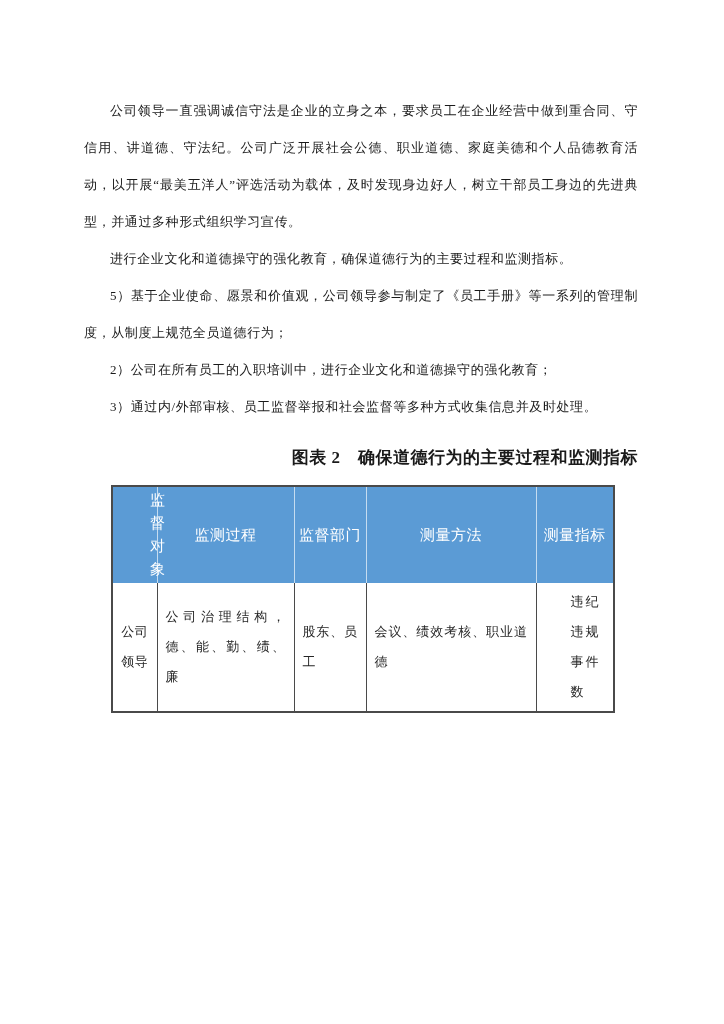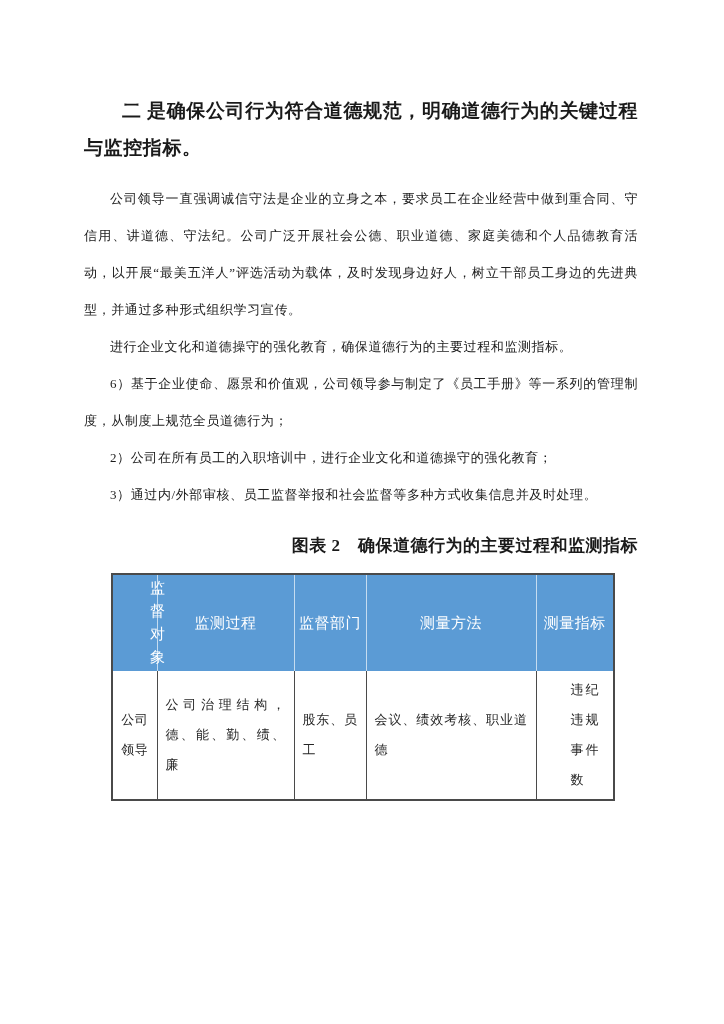--- a/index.html
+++ b/index.html
@@ -77,27 +77,26 @@
     box-sizing:border-box;
   }
   table.monitor td.center{text-align:center;}
   table.monitor td.narrow{padding-right:14px;padding-left:34px;}
 </style>
 </head>
 <body>
 
 <div class="page">
 
-  <h2 class="heading">二 是确保公司行为符合道德规范，明确道德行为的关键过程与监控指标。</h2>
 
   <p class="para">公司领导一直强调诚信守法是企业的立身之本，要求员工在企业经营中做到重合同、守信用、讲道德、守法纪。公司广泛开展社会公德、职业道德、家庭美德和个人品德教育活动，以开展“最美五洋人”评选活动为载体，及时发现身边好人，树立干部员工身边的先进典型，并通过多种形式组织学习宣传。</p>
 
   <p class="para">进行企业文化和道德操守的强化教育，确保道德行为的主要过程和监测指标。</p>
 
-  <p class="para">6）基于企业使命、愿景和价值观，公司领导参与制定了《员工手册》等一系列的管理制度，从制度上规范全员道德行为；</p>
+  <p class="para">5）基于企业使命、愿景和价值观，公司领导参与制定了《员工手册》等一系列的管理制度，从制度上规范全员道德行为；</p>
 
   <p class="para">2）公司在所有员工的入职培训中，进行企业文化和道德操守的强化教育；</p>
 
   <p class="para">3）通过内/外部审核、员工监督举报和社会监督等多种方式收集信息并及时处理。</p>
 
   <p class="caption">图表 2　确保道德行为的主要过程和监测指标</p>
 
   <table class="monitor">
     <colgroup>
       <col style="width:45px">

